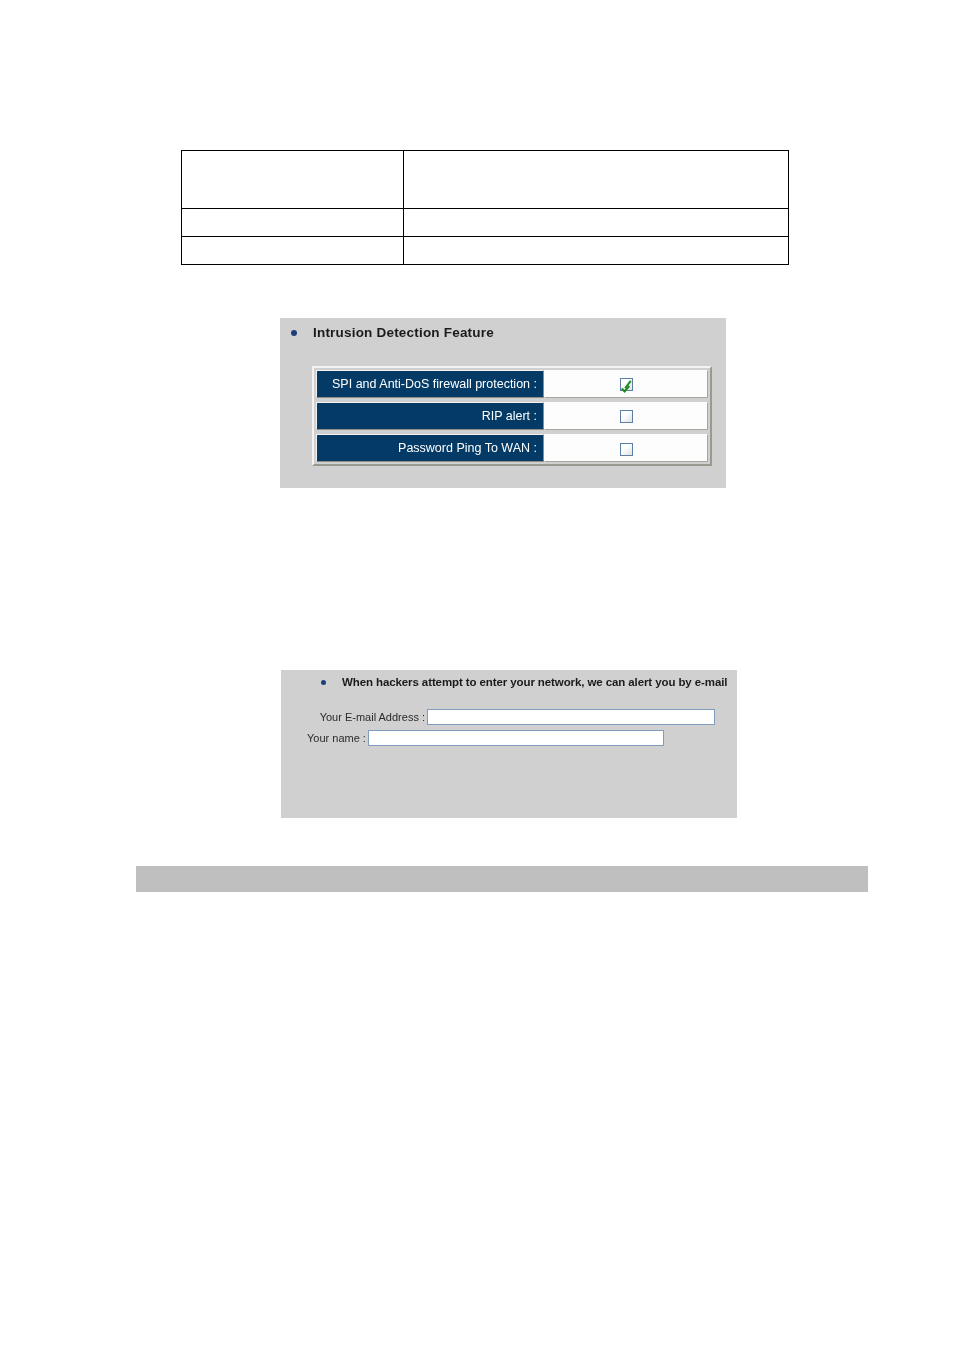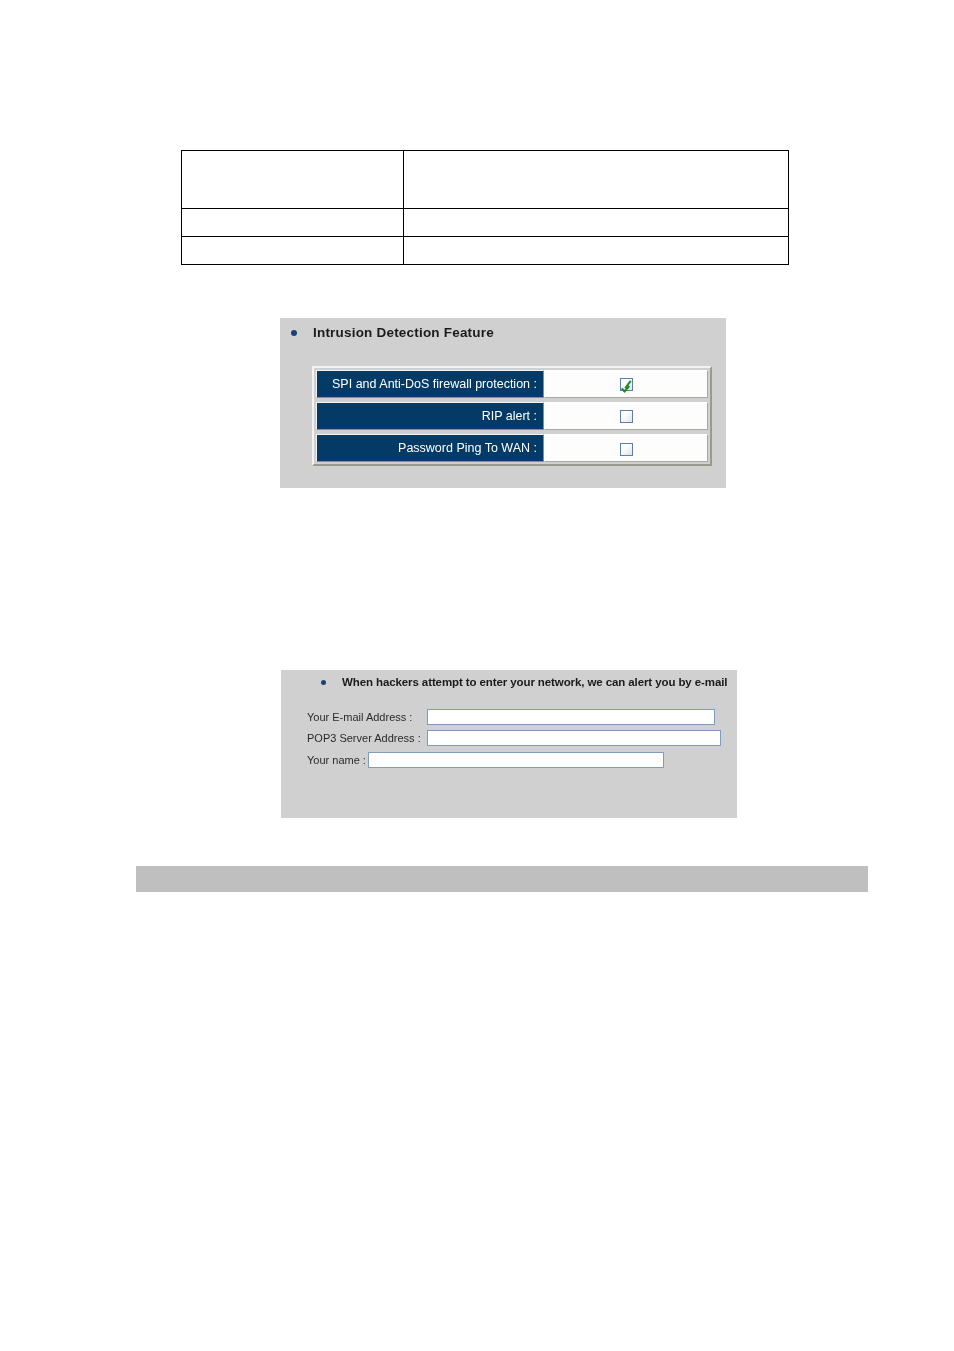--- a/index.html
+++ b/index.html
@@ -178,21 +178,21 @@
   }
   .email-row {
     display: flex;
     align-items: center;
     height: 21.5px;
   }
   .email-row .lbl {
     font-size: 11px;
     color: #2b2b2b;
     white-space: nowrap;
-    text-align: left;
+    text-align: right;
     padding-right: 2px;
   }
   .email-row .txtbox {
     height: 16px;
     border: 1px solid #7f9cbf;
     background: #ffffff;
     cursor: text;
   }
 
   
@@ -281,24 +281,20 @@
     </div>
 
     <div class="email-form">
 
       <div class="email-row">
         <span class="lbl lbl-fixed">Your E-mail Address :</span>
         <input class="txtbox w-email" type="text" value="" placeholder="" style="">
       </div>
 
 
-      <div class="email-row">
-        <span class="lbl lbl-fixed">POP3 Server Address :</span>
-        <input class="txtbox w-pop3" type="text" value="" placeholder="" style="">
-      </div>
 
       <div class="email-row">
         <span class="lbl">Your name :</span>
         <input class="txtbox w-user" type="text" value="" placeholder="" style="">
       </div>
 
 
     </div>
   </div>
 

